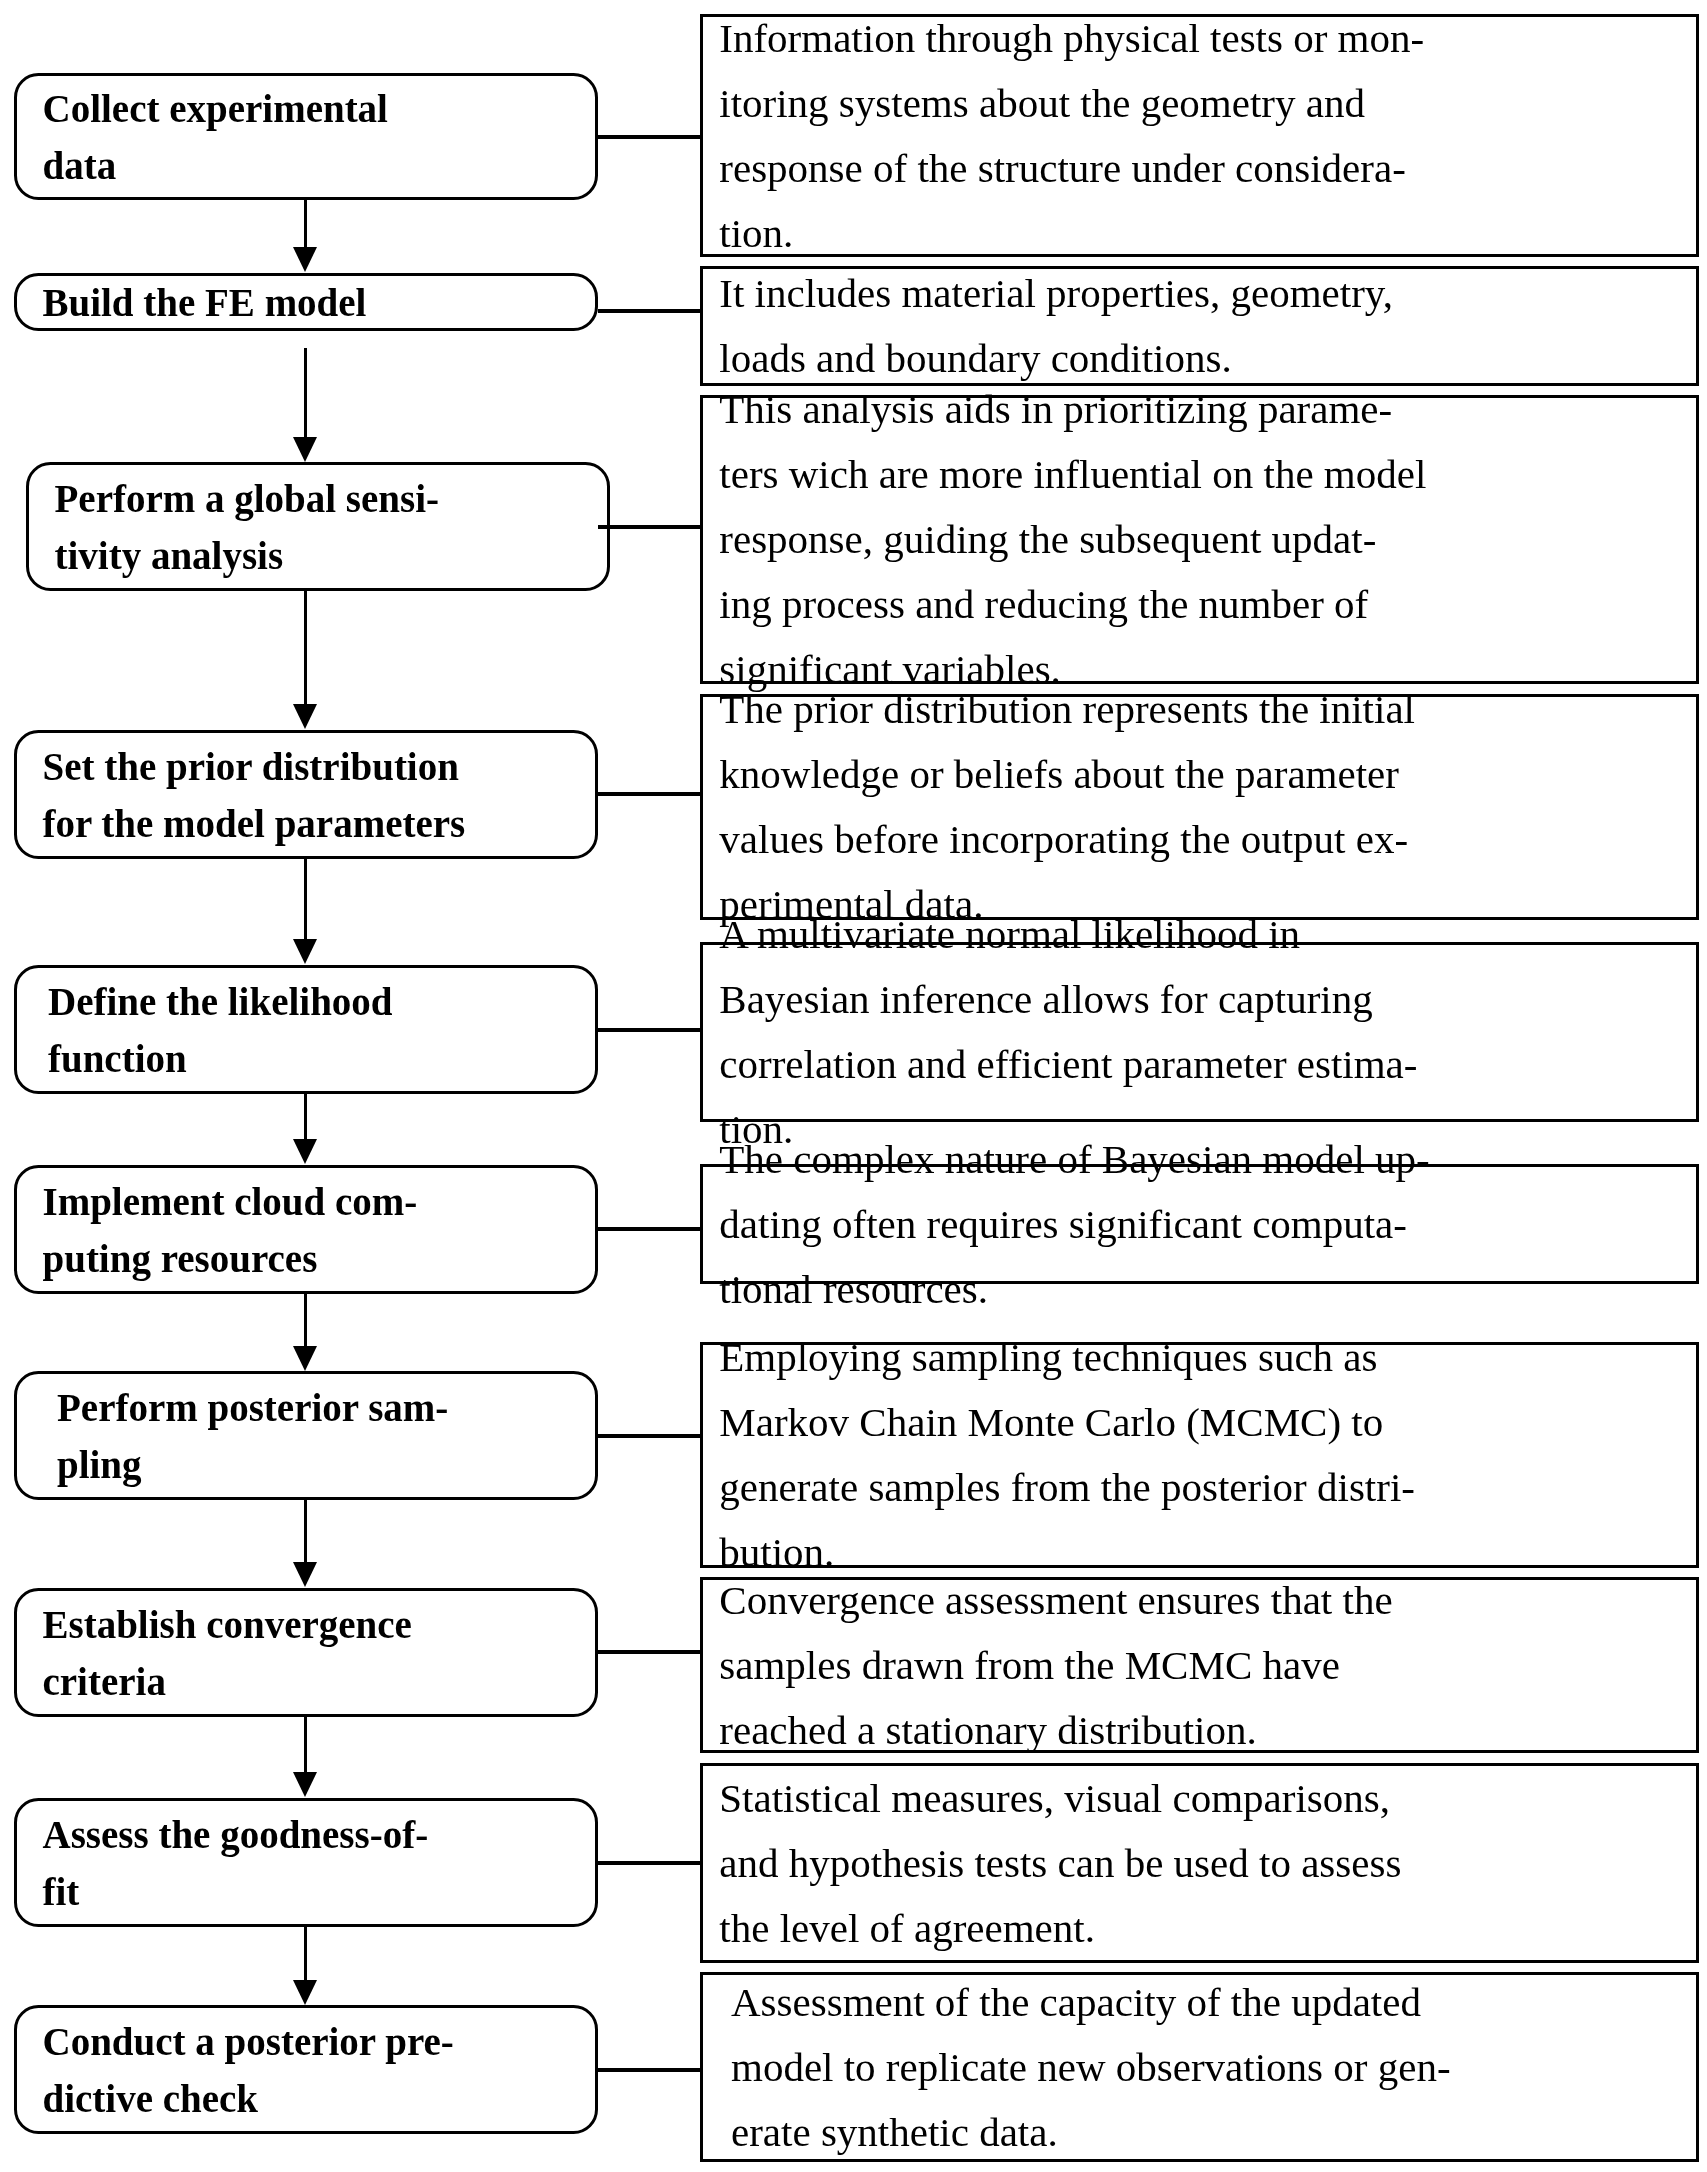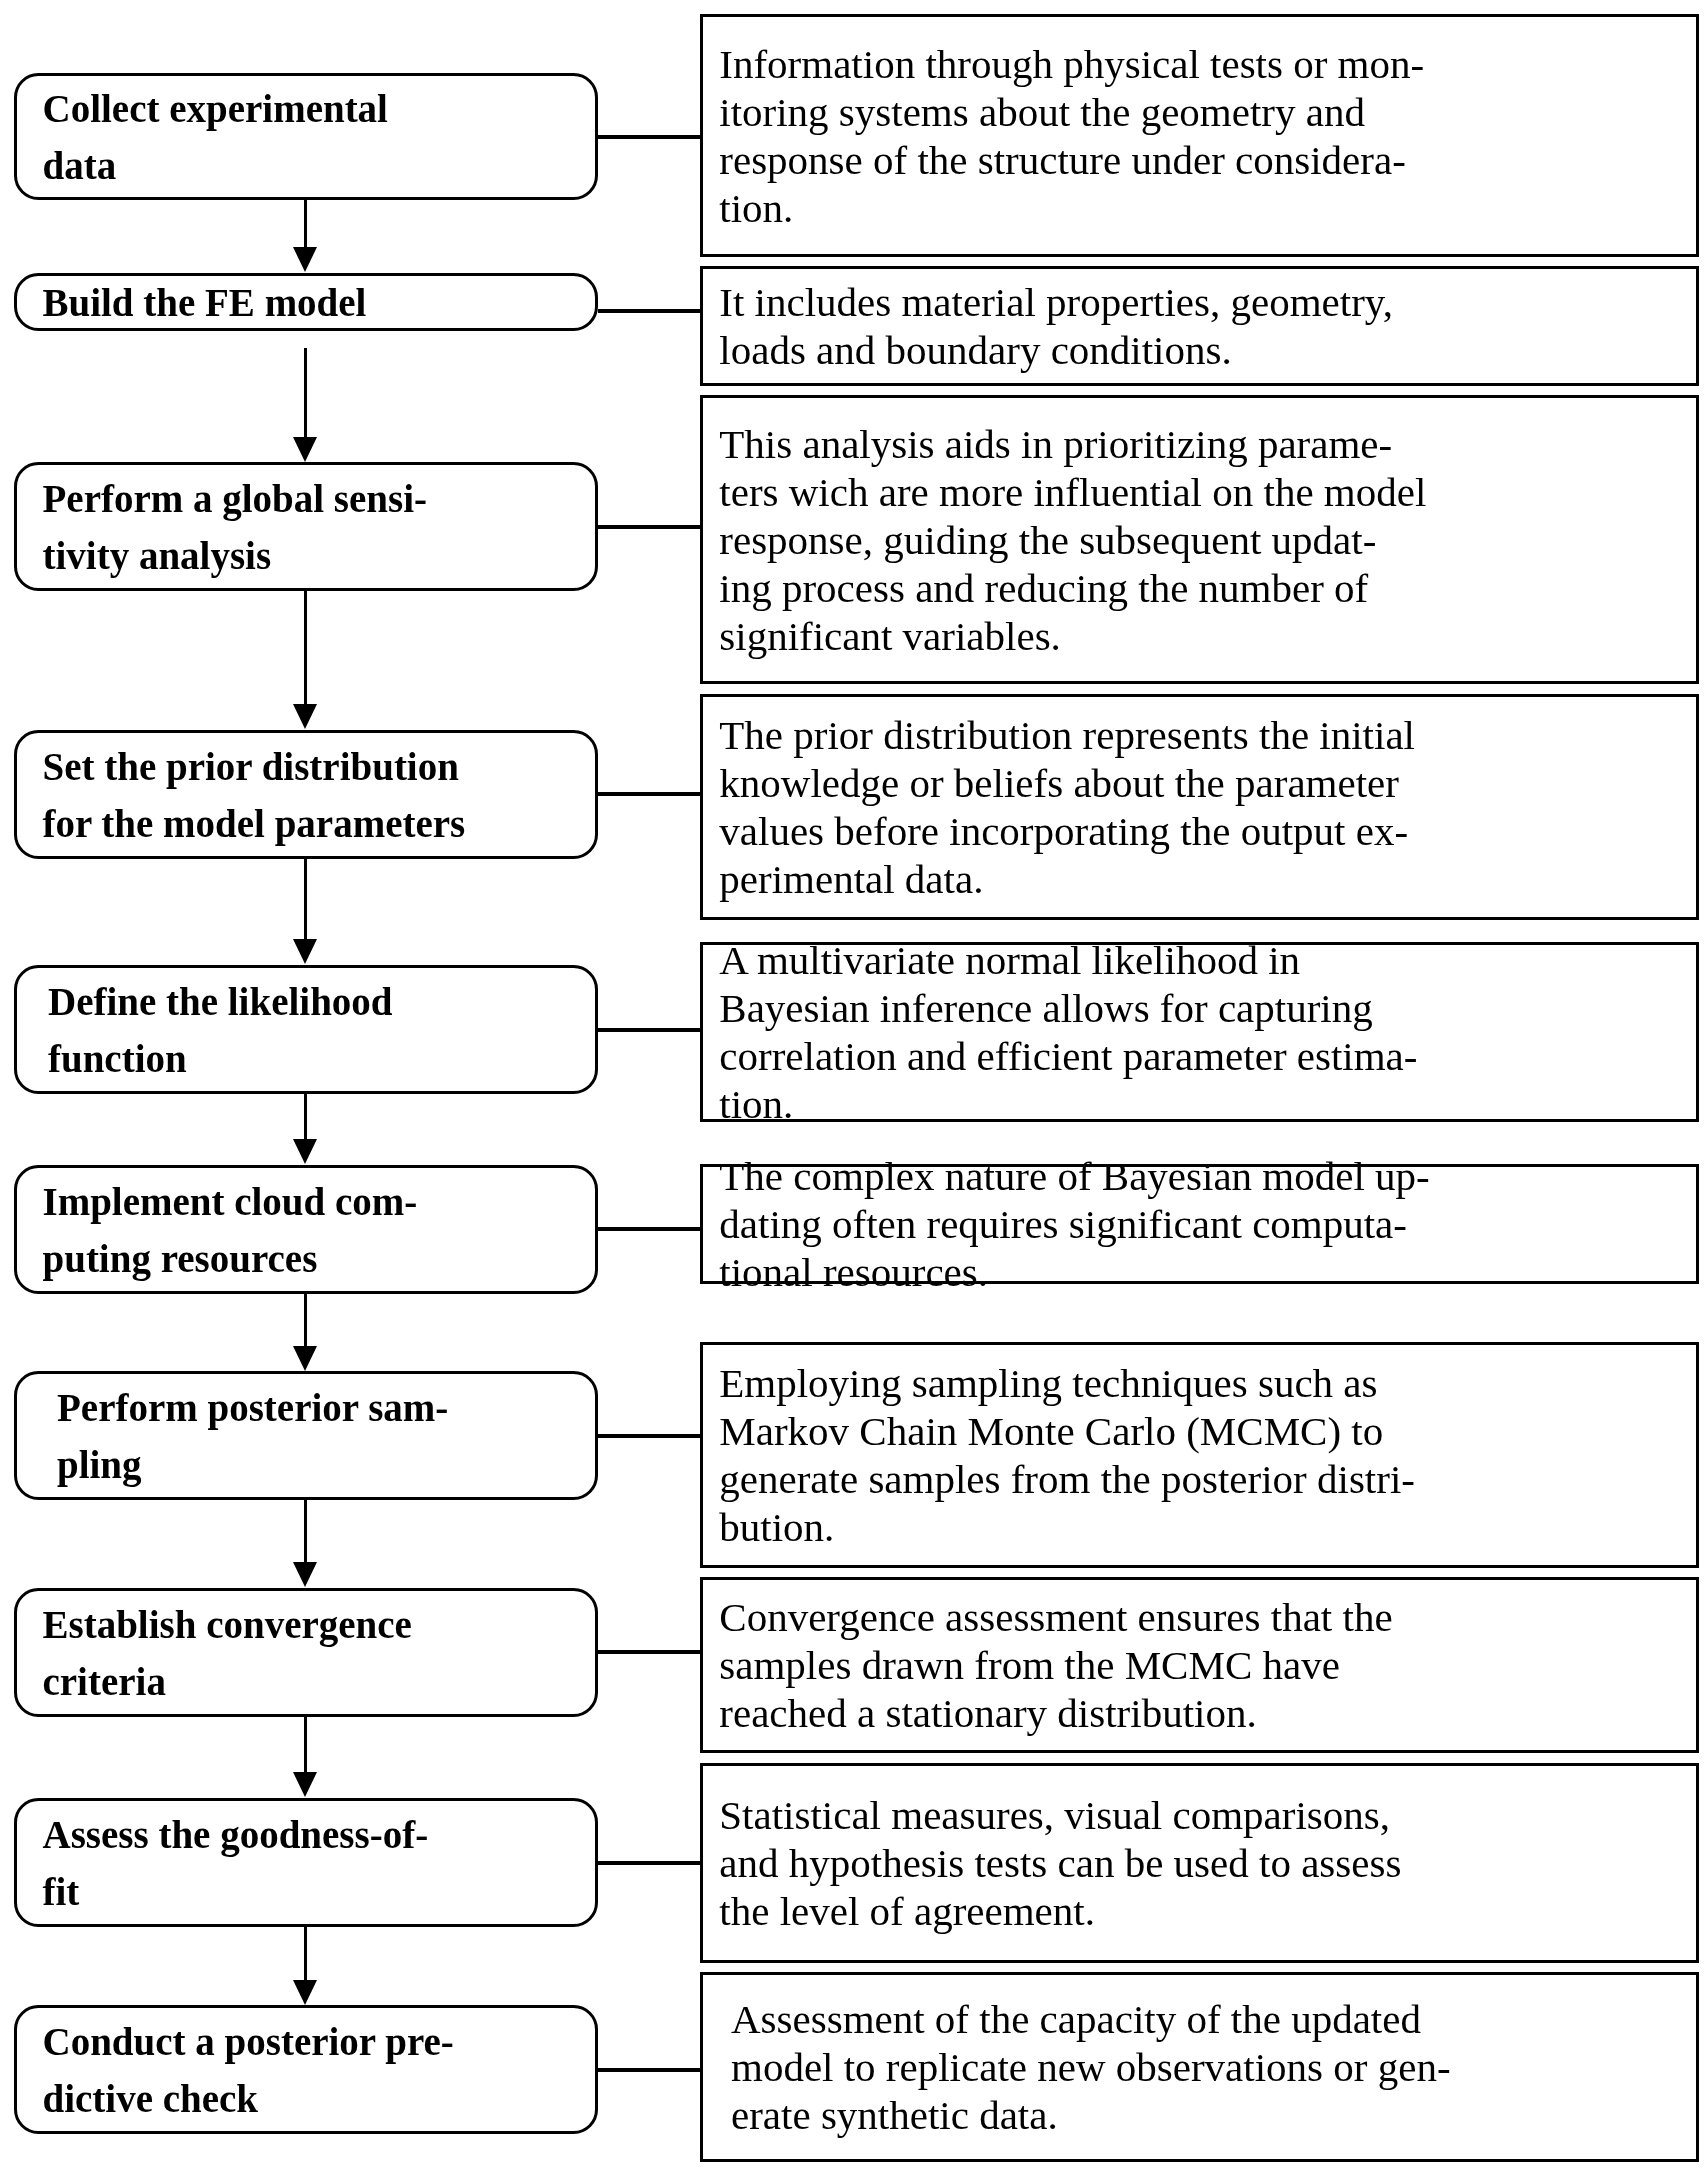--- a/index.html
+++ b/index.html
@@ -37,21 +37,21 @@
     width:999px;
     box-sizing:border-box;
     border:3.5px solid #000000;
     background:#ffffff;
     display:flex;
     align-items:center;
     padding:0 16.3px;
   }
   .rbox .rtext{
     font-size:41px;
-    line-height:48px;
+    line-height:65px;
     white-space:pre-line;
     text-align:left;
   }
   .varrow{
     position:absolute;
     left:304px;
     width:2.9px;
     background:#000000;
   }
   .ahead{
@@ -75,21 +75,21 @@
 
 <div class="canvas">
 
   <div class="lbox" style="top:73px;height:127px;">
       <div class="ltext">Collect experimental
 data</div>
     </div>
   <div class="lbox" style="top:273px;height:58px;">
       <div class="ltext">Build the FE model</div>
     </div>
-  <div class="lbox" style="top:462px;height:129px;">
+  <div class="lbox" style="top:462px;height:129px;margin-left:12px;">
       <div class="ltext">Perform a global sensi-
 tivity analysis</div>
     </div>
   <div class="lbox" style="top:730px;height:129px;">
       <div class="ltext">Set the prior distribution
 for the model parameters</div>
     </div>
   <div class="lbox" style="top:965px;height:129px;padding-left:31px;">
       <div class="ltext">Define the likelihood
 function</div>

